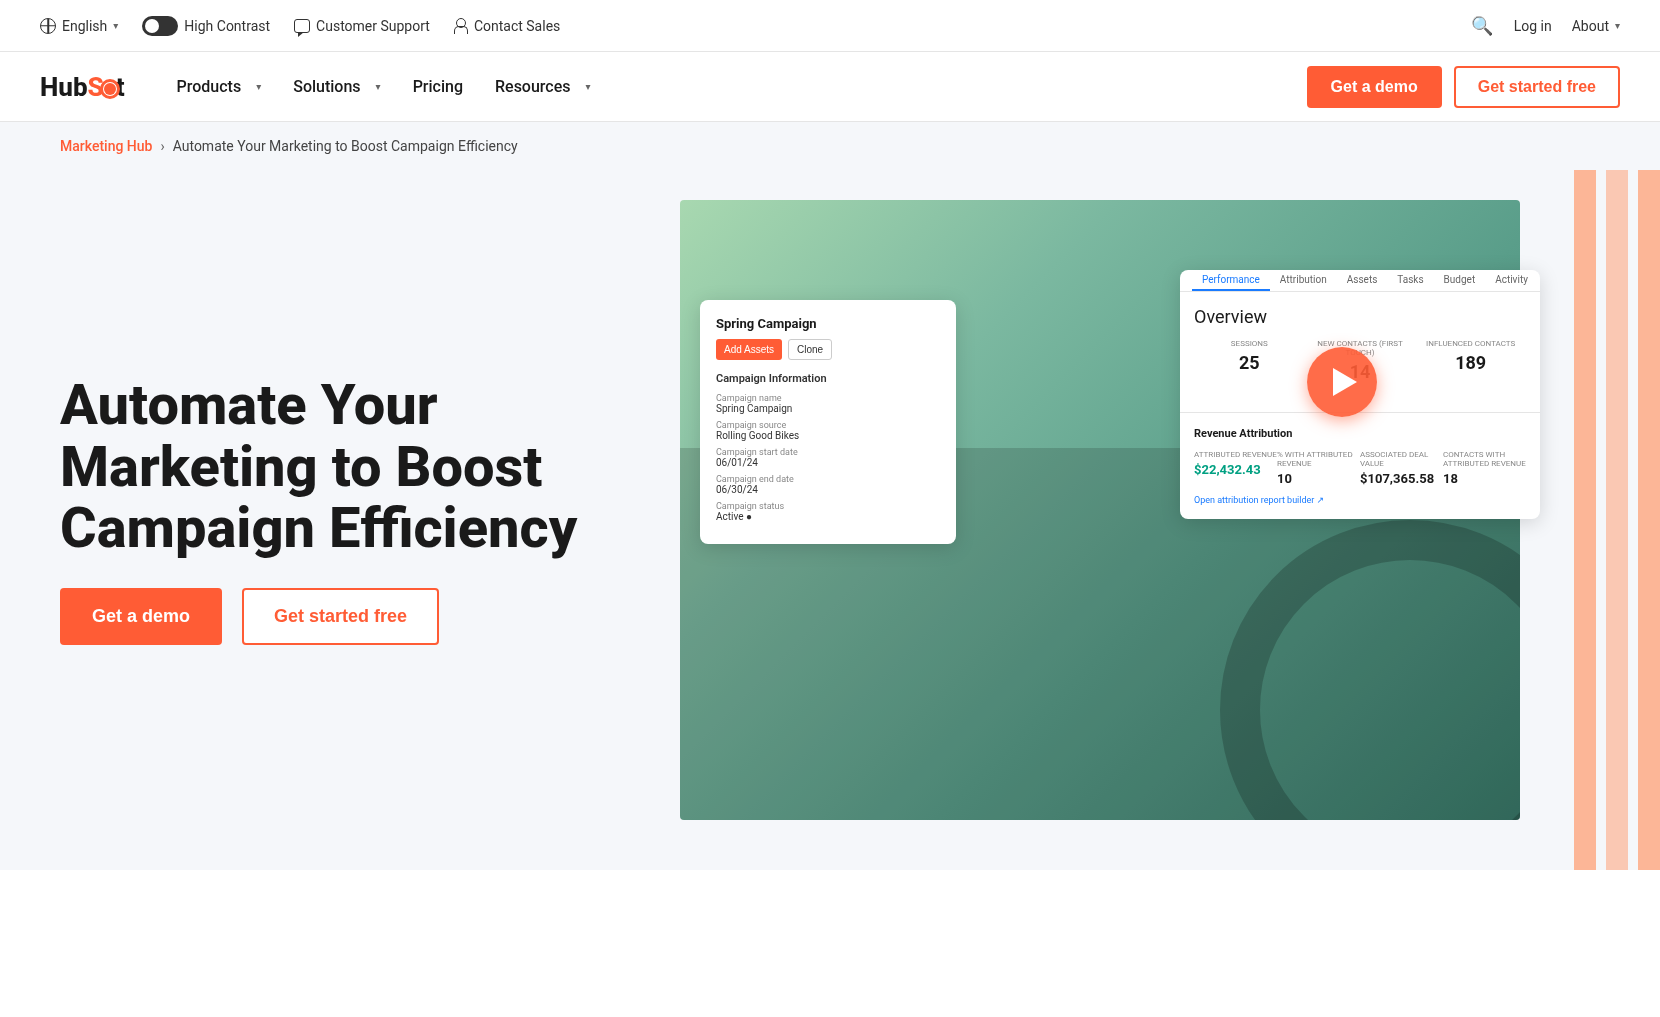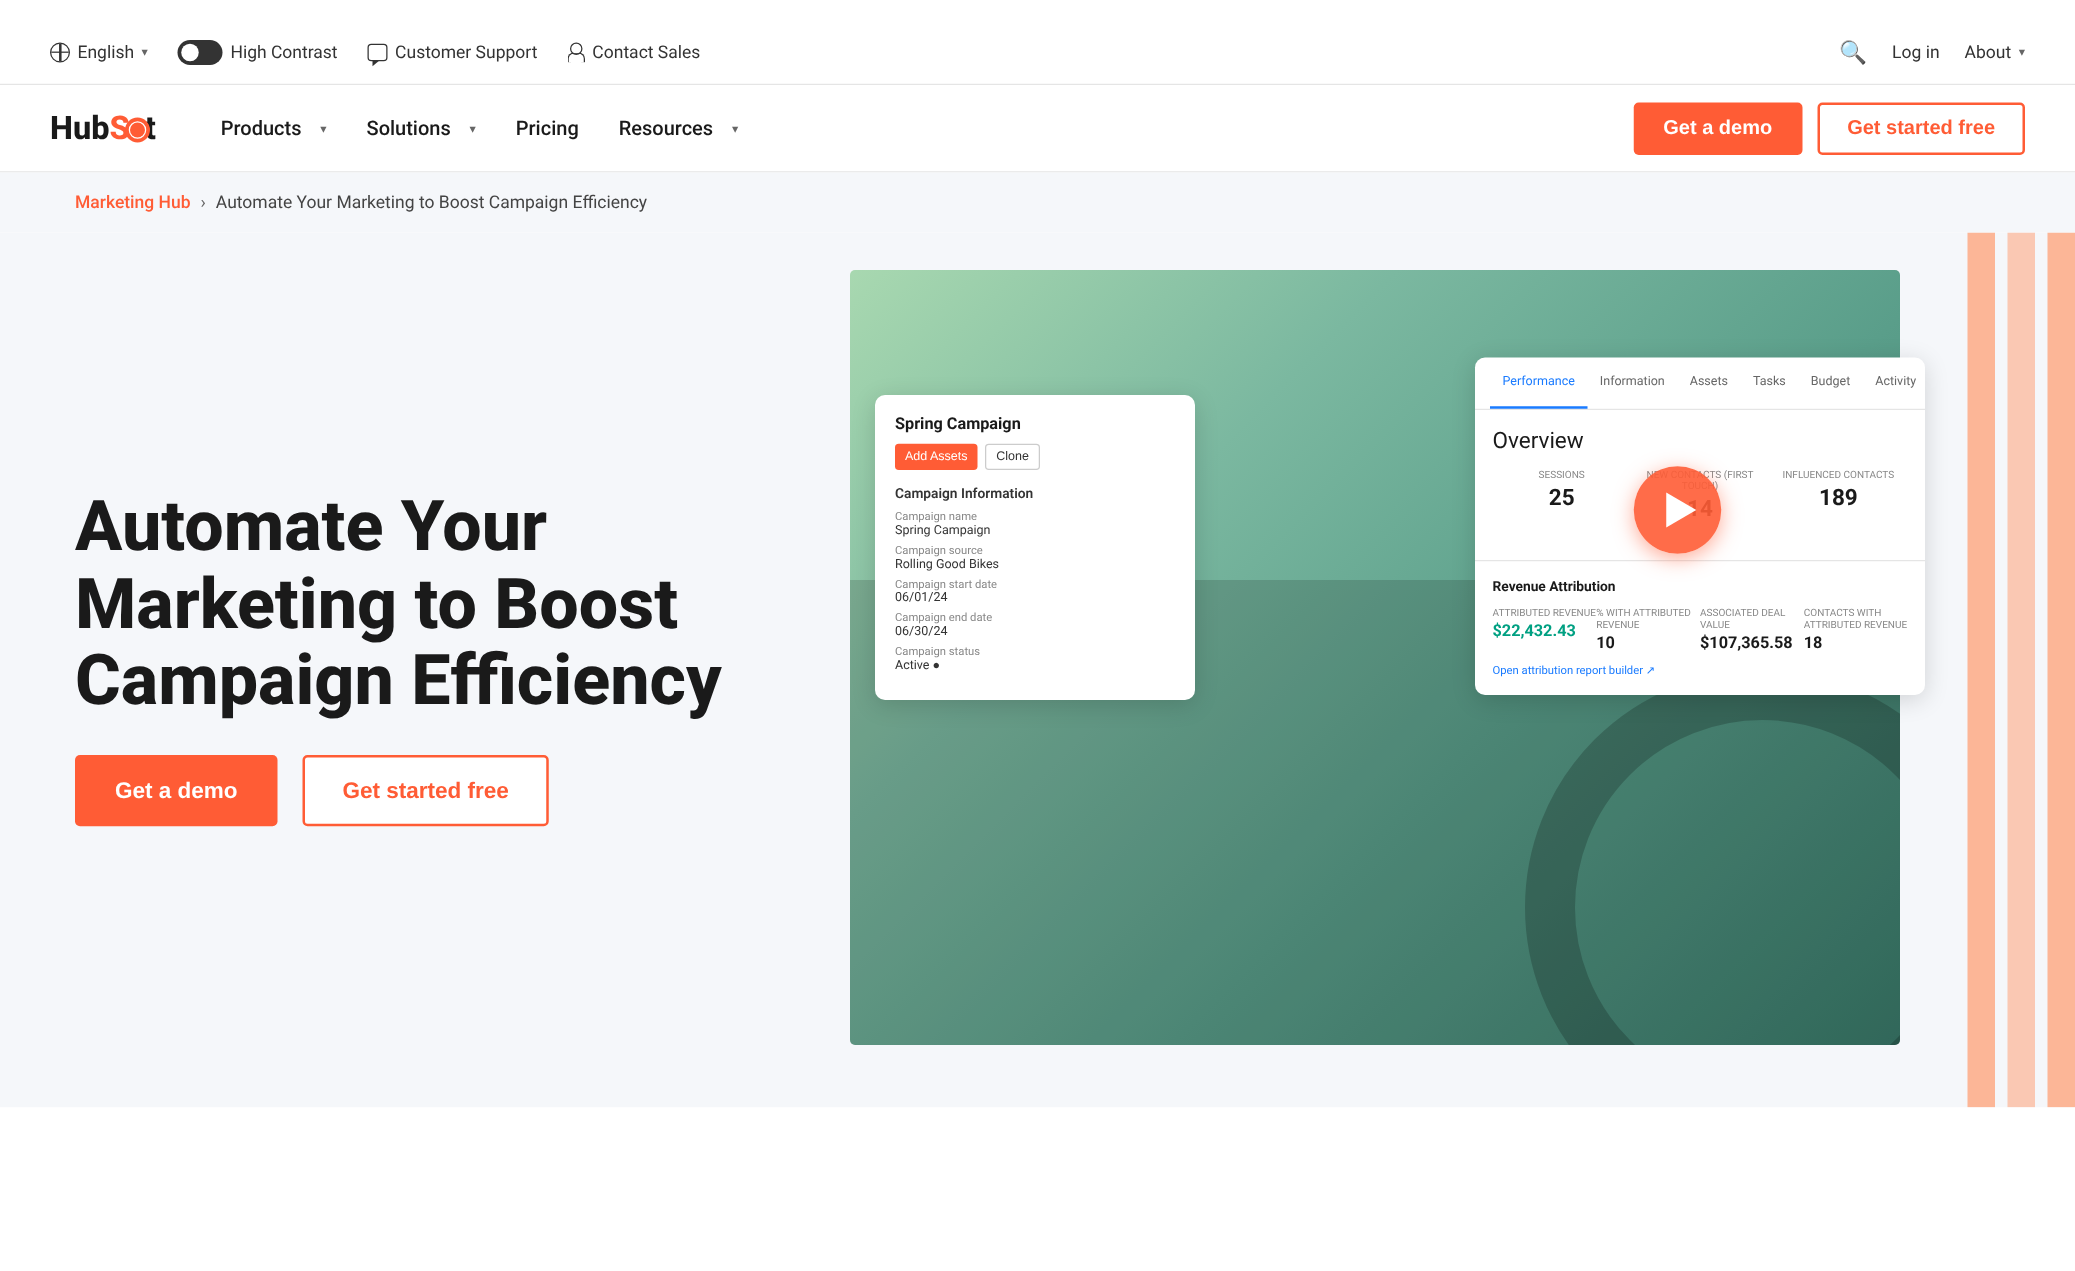--- a/index.html
+++ b/index.html
@@ -8,21 +8,20 @@
     
     .top-bar {
       display: flex;
       align-items: center;
       padding: 0 40px;
       height: 52px;
       border-bottom: 1px solid #e5e5e5;
       background: #fff;
       font-size: 14px;
       color: #333;
-      margin-top: 16px;
     }
     .top-bar-left {
       display: flex;
       align-items: center;
       gap: 24px;
       flex: 1;
     }
     .top-bar-right {
       display: flex;
       align-items: center;
@@ -324,21 +323,21 @@
       box-shadow: 0 4px 20px rgba(0,0,0,0.15);
       z-index: 3;
       overflow: hidden;
     }
     .stats-card-tabs {
       display: flex;
       border-bottom: 1px solid #e5e5e5;
       padding: 0 12px;
     }
     .stats-tab {
-      padding: 14px 10px;
+      padding: 4px 10px;
       font-size: 10px;
       color: #666;
       cursor: pointer;
       border-bottom: 2px solid transparent;
     }
     .stats-tab.active {
       color: #1a7bff;
       border-bottom-color: #1a7bff;
     }
     .stats-card-body { padding: 14px; }
@@ -643,21 +642,21 @@
       </div>
       <div class="card-field">
         <div class="card-field-label">Campaign status</div>
         <div class="card-field-value">Active ●</div>
       </div>
     </div>
 
     <div class="stats-card">
       <div class="stats-card-tabs">
         <div class="stats-tab active">Performance</div>
-        <div class="stats-tab">Information</div>
+        <div class="stats-tab">Attribution</div>
         <div class="stats-tab">Assets</div>
         <div class="stats-tab">Tasks</div>
         <div class="stats-tab">Budget</div>
         <div class="stats-tab">Activity</div>
       </div>
       <div class="stats-card-body">
         <div class="overview-title">Overview</div>
         <div class="stats-row">
           <div class="stat-item">
             <div class="stat-label">SESSIONS</div>

